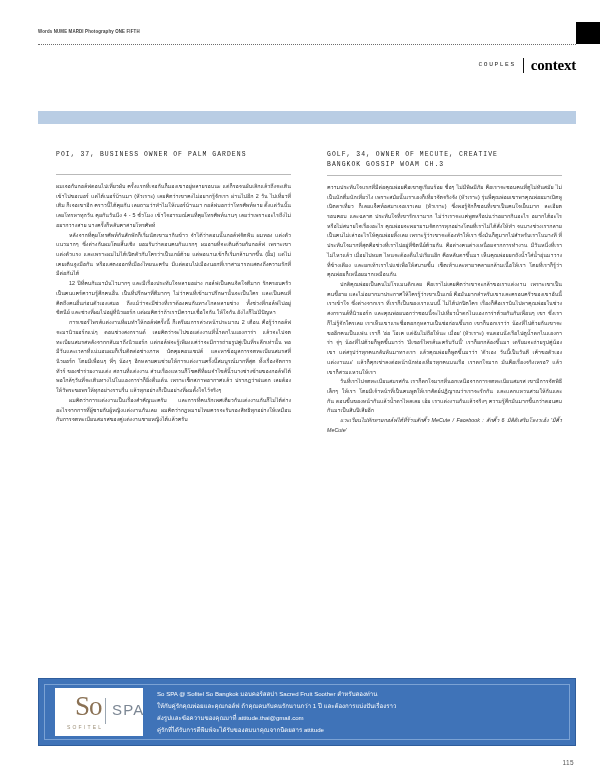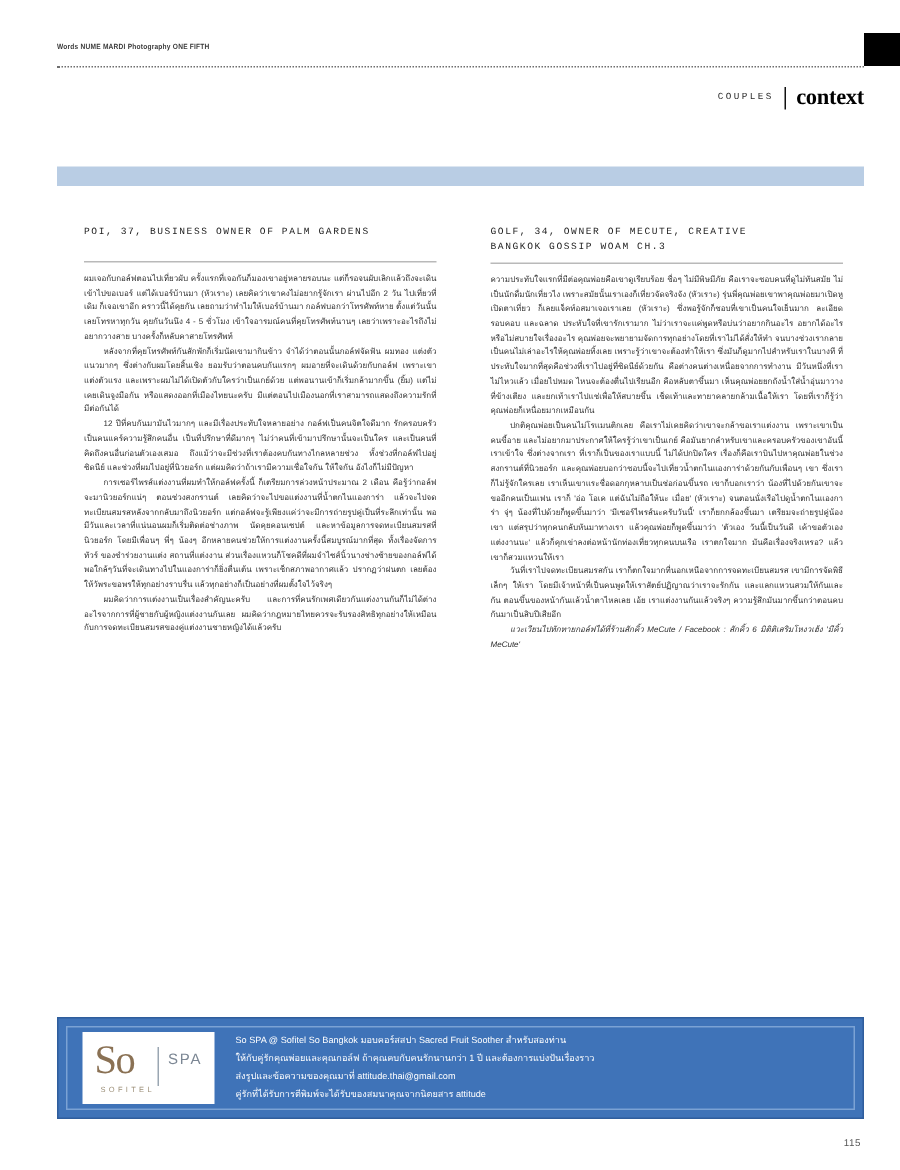--- a/index.html
+++ b/index.html
@@ -167,21 +167,21 @@
     width:88px;
     height:48px;
     background:#ffffff;
     margin-left:10px;
     margin-right:14px;
     flex:0 0 auto;
     position:relative;
   }
   .logo-so{
     position:absolute;
-    left:8px; top:5px;
+    left:20px; top:5px;
     font-family:"Liberation Serif", serif;
     font-size:27px;
     line-height:1;
     color:#8a7154;
     letter-spacing:-1px;
     text-align:right;
   }
   .logo-sofitel{
     position:absolute;
     left:12px; bottom:6px;
@@ -191,21 +191,21 @@
   }
   .logo-pipe{
     position:absolute;
     left:50px; top:10px;
     width:1px;height:26px;
     background:#9aa6b2;
   }
   .logo-spa{
     position:absolute;
     left:57px; top:13px;
-    font-size:10px;
+    font-size:15px;
     letter-spacing:1.2px;
     color:#7c8794;
   }
   .ad-copy{
     color:#ffffff;
     font-size:6.1px;
     line-height:1.95;
     flex:1 1 auto;
     padding-right:10px;
   }

